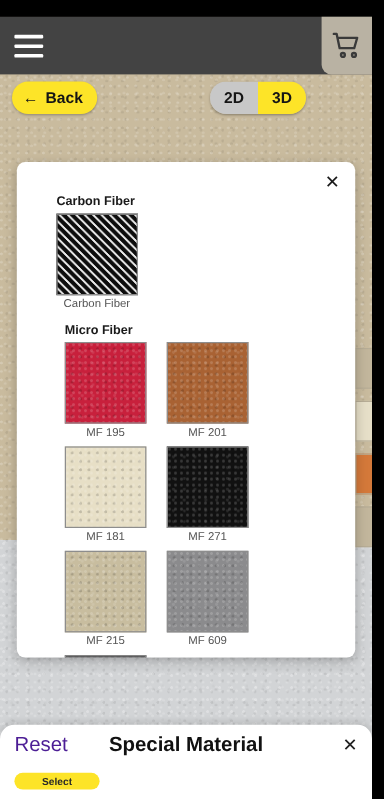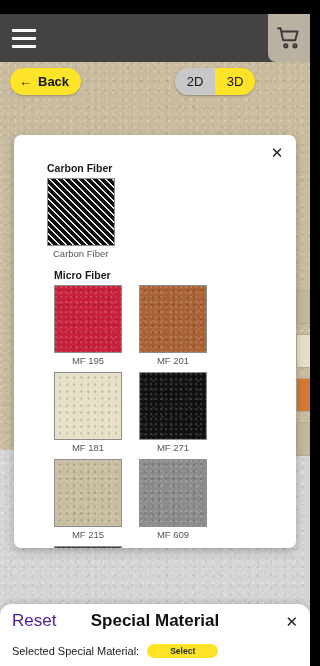--- a/index.html
+++ b/index.html
@@ -73,21 +73,21 @@
   .back-btn .arrow { font-size: 13px; line-height: 1; }
 
   .viewtoggle {
     position: absolute; left: 175px; top: 68px;
     height: 27px; display: flex;
     border-radius: 14px; overflow: hidden;
     box-shadow: 0 1px 2px rgba(0,0,0,.3);
   }
   .viewtoggle div {
     width: 40px; display: flex; align-items: center; justify-content: center;
-    font-size: 13px; font-weight: normal; color: #151515; cursor: pointer;
+    font-size: 13px; font-weight: bold; color: #151515; cursor: pointer;
   }
   .vt-2d { background: #c8c8c8; }
   .vt-3d { background: #fde428; }
 
   
   .bg-strip { position: absolute; right: 0; top: 290px; width: 14px; }
   .bg-strip .chip {
     width: 14px; height: 34px; margin-bottom: 10px;
     border: 1px solid #b7ad96; border-right: none;
   }
@@ -262,18 +262,17 @@
     </div>
   </div>
 
   <div class="sheet">
     <div class="sheet-row1">
       <div class="sheet-reset">Reset</div>
       <div class="sheet-title">Special Material</div>
       <div class="sheet-close">✕</div>
     </div>
     <div class="sheet-row2">
-      <span class="sheet-sel-label">Selected Special Material:</span>
       <span class="sheet-badge">Select</span>
     </div>
   </div>
 
 </div>
 
 </body></html>

